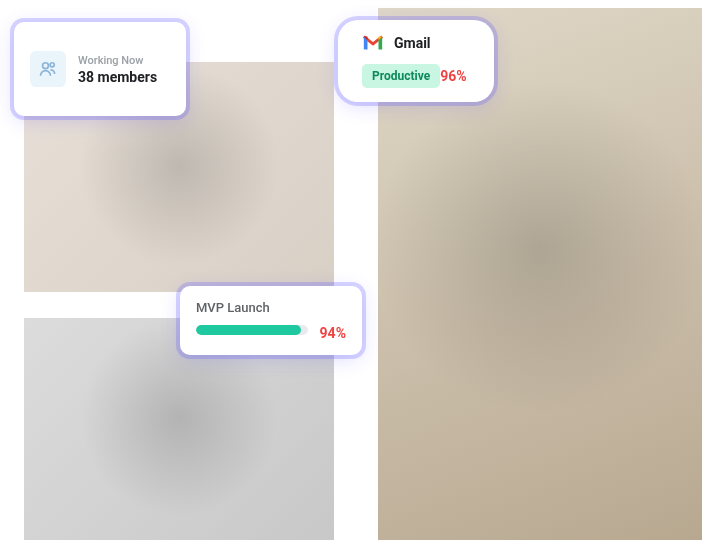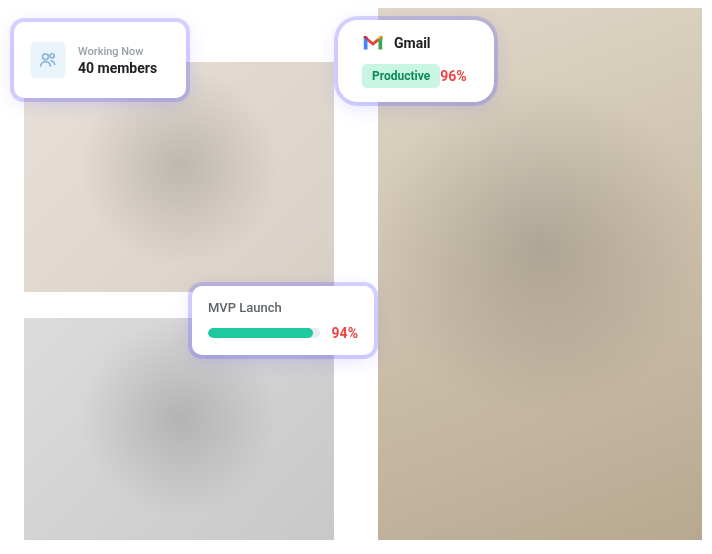--- a/index.html
+++ b/index.html
@@ -44,21 +44,21 @@
     .photo::before {
       content: '';
       position: absolute;
       inset: 0;
       background: radial-gradient(circle at 50% 45%, rgba(0,0,0,0.15) 0%, transparent 50%);
     }
     .card {
       position: absolute;
       background: #fff;
       border-radius: 10px;
-      padding: 20px 16px;
+      padding: 29px 16px;
       box-shadow: 0 4px 20px rgba(90, 80, 255, 0.15);
     }
     .card-glow {
       box-shadow: 0 0 0 4px rgba(99, 91, 255, 0.25), 0 4px 20px rgba(90, 80, 255, 0.2);
     }
     .card-working {
       left: 14px;
       top: 22px;
       width: 172px;
       display: flex;
@@ -125,34 +125,34 @@
       font-weight: 700;
       padding: 5px 10px;
       border-radius: 5px;
     }
     .percent {
       font-size: 14px;
       font-weight: 700;
       color: #ef4444;
     }
     .card-mvp {
-      left: 192px;
+      left: 180px;
       top: 286px;
       width: 182px;
       padding: 14px 16px;
     }
     .mvp-title {
       font-size: 13px;
       color: #5f6368;
       font-weight: 500;
       margin-bottom: 10px;
     }
     .progress-row {
       display: flex;
-      align-items: center;
+      align-items: flex-start;
       gap: 12px;
     }
     .progress-bar {
       flex: 1;
       height: 10px;
       background: #e8eaed;
       border-radius: 5px;
       overflow: hidden;
     }
     .progress-fill {
@@ -172,21 +172,21 @@
   <div class="icon-box">
     <svg width="20" height="20" viewBox="0 0 24 24" fill="none" stroke="#8ab4d8" stroke-width="2">
       <circle cx="9" cy="8" r="3.5"></circle>
       <path d="M3 20c0-3.3 2.7-6 6-6s6 2.7 6 6"></path>
       <circle cx="17" cy="7" r="2.5"></circle>
       <path d="M15 13c2.5 0 5 2 5 5"></path>
     </svg>
   </div>
   <div class="working-text">
     <span class="label-small">Working Now</span>
-    <span class="label-bold">40 members</span>
+    <span class="label-bold">38 members</span>
   </div>
 </div>
 
 <div class="card card-glow card-gmail">
   <div class="gmail-header">
     <div class="gmail-icon">
       <svg width="22" height="18" viewBox="0 0 24 18">
         <path d="M2 2 L12 10 L22 2" fill="none" stroke="#ea4335" stroke-width="3"></path>
         <path d="M2 2 L2 16 L6 16 L6 6" fill="#4285f4"></path>
         <path d="M22 2 L22 16 L18 16 L18 6" fill="#34a853"></path>

